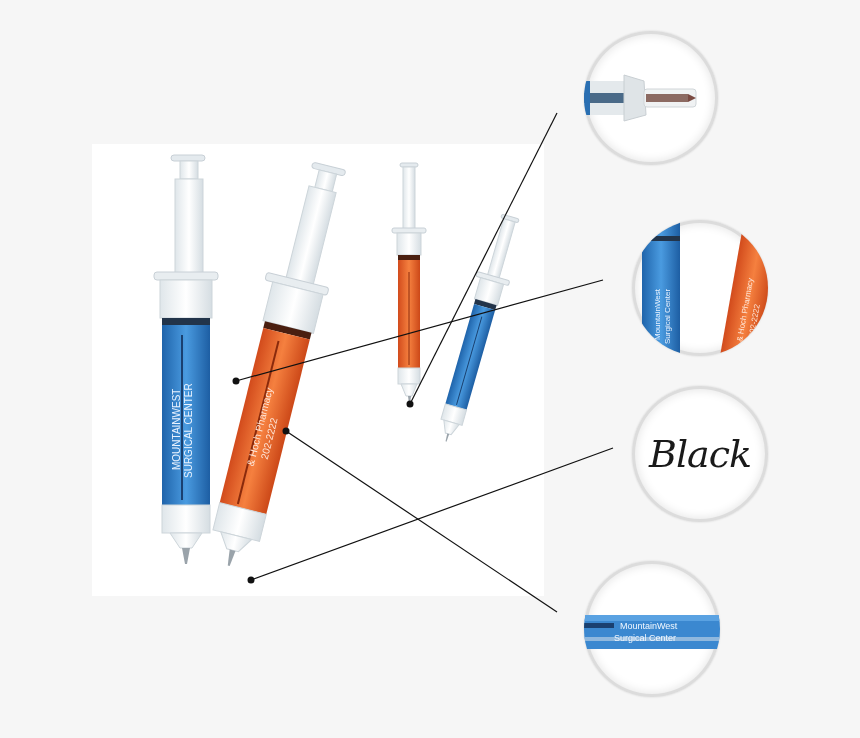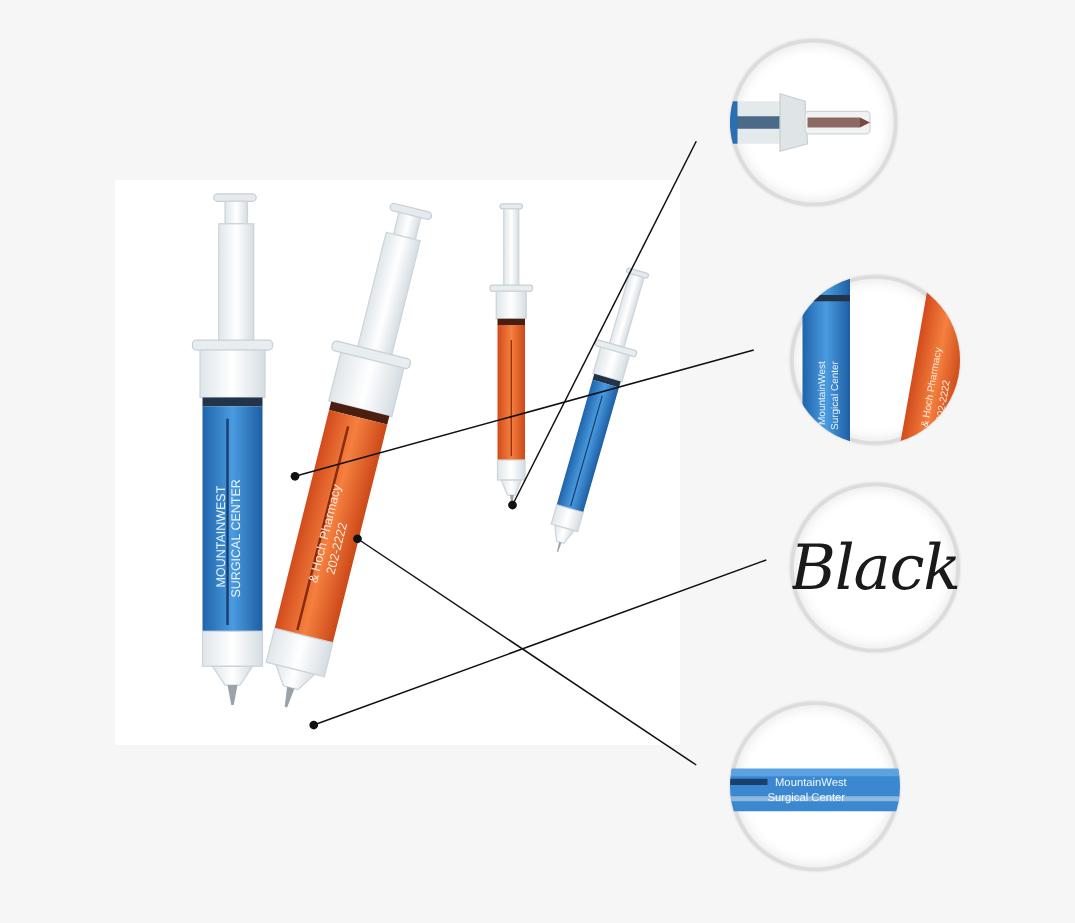--- a/index.html
+++ b/index.html
@@ -1,21 +1,21 @@
 <!DOCTYPE html>
 <html><head>
 <meta charset="utf-8">
 <style>
   html, body { margin:0; padding:0; }
   body { width:860px; height:738px; background:#f6f6f6; position:relative; overflow:hidden; font-family:"Liberation Sans", sans-serif; }
   .photo { position:absolute; left:92px; top:144px; width:452px; height:452px; background:#ffffff; }
   .overlay { position:absolute; left:0; top:0; width:860px; height:738px; }
   .callout { position:absolute; border-radius:50%; background:#fff; box-shadow: inset 0 0 0 3px #dcdcdc, inset 0 0 10px 4px #e6e6e6, 0 0 2px #cfcfcf; overflow:hidden; }
   .callout svg { position:absolute; left:0; top:0; }
-  .black-label { position:absolute; left:0; top:0; width:100%; height:100%; display:flex; align-items:center; justify-content:center; font-family:"DejaVu Serif", serif; font-style:italic; font-size:50px; color:#1a1a1a; letter-spacing:-1px; }
+  .black-label { position:absolute; left:0; top:0; width:100%; height:100%; display:flex; align-items:center; justify-content:center; font-family:"DejaVu Serif", serif; font-style:italic; font-size:38px; color:#1a1a1a; letter-spacing:-1px; }
   .caption-text { font-family:"Liberation Sans", sans-serif; }
 </style>
 </head>
 <body>
 
 <div class="photo"></div>
 
 <svg class="overlay" width="860" height="738" viewBox="0 0 860 738">
   <defs>
     <linearGradient id="glass" x1="0" x2="1">

